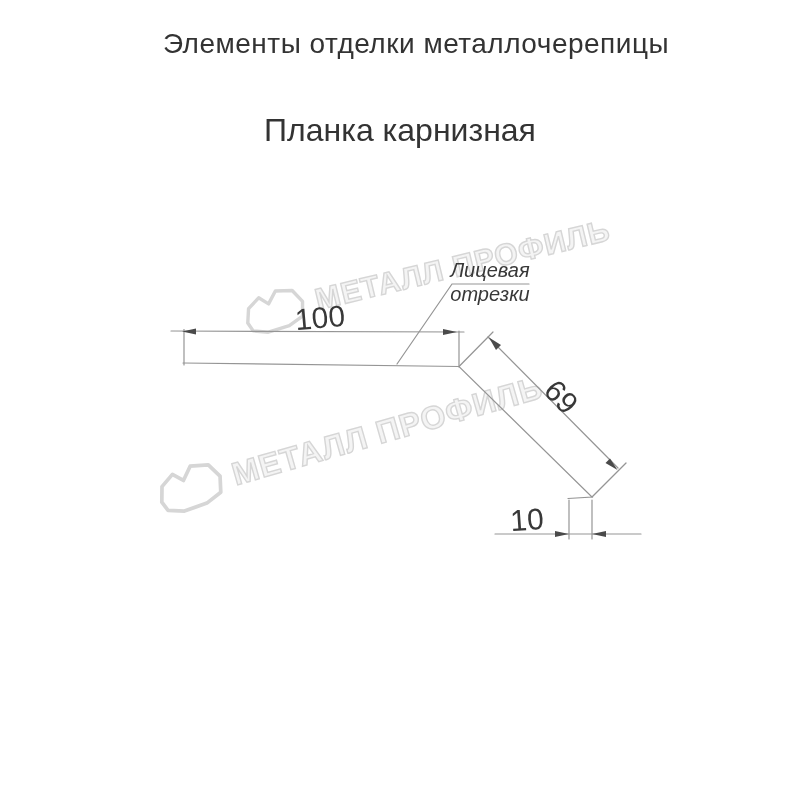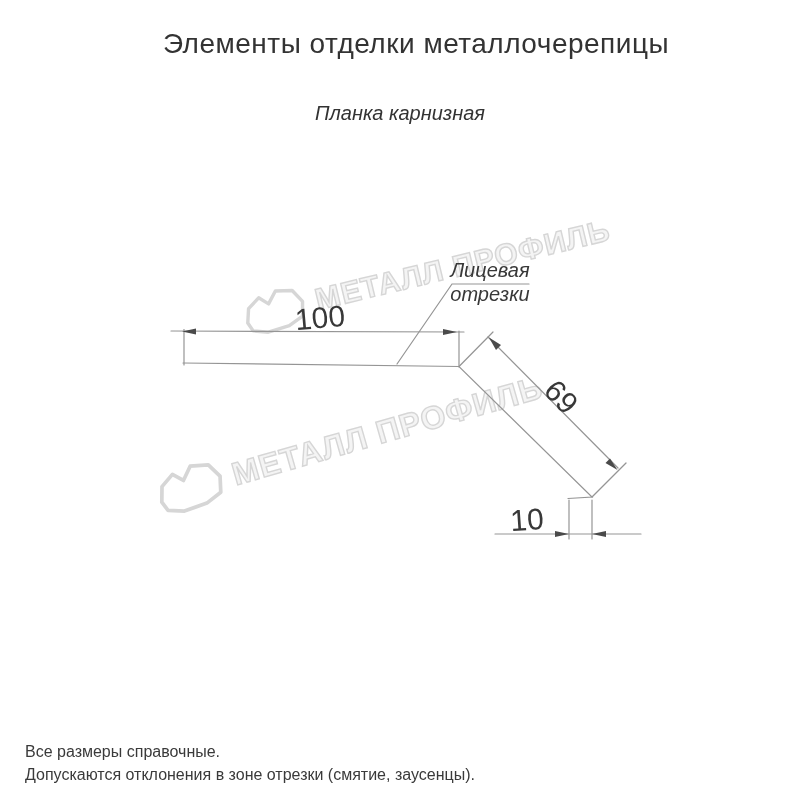--- a/index.html
+++ b/index.html
@@ -14,21 +14,21 @@
     width: 800px; height: 800px;
     background: #ffffff;
   }
 
   
   .heading {
     position: absolute; left: 0; width: 800px;
     text-align: center; color: #333333; z-index: 3;
   }
   .title        { top: 26px;  font-size: 28px; line-height: 36px; letter-spacing: .5px; margin-left: 16px; }
-  .product-name { top: 98px;  font-size: 20px; line-height: 30px; font-style: italic; }
+  .product-name { top: 115px;  font-size: 32px; line-height: 30px; }
   .product-code { top: 134px; font-size: 24px; line-height: 30px; }
 
   
   .footer {
     position: absolute; left: 25px; top: 740px;
     font-size: 16px; line-height: 23px; color: #3a3a3a; z-index: 3;
   }
 
   
   .watermark {
@@ -127,18 +127,14 @@
 
   <div class="dim dim-100">100</div>
   <div class="dim dim-69">69</div>
   <div class="dim dim-10">10</div>
 
   <div class="face-label">
     <div>Лицевая</div>
     <div>отрезки</div>
   </div>
 
-  <div class="footer">
-    <div>Все размеры справочные.</div>
-    <div>Допускаются отклонения в зоне отрезки (смятие, заусенцы).</div>
-  </div>
 
 </div>
 
 </body></html>

